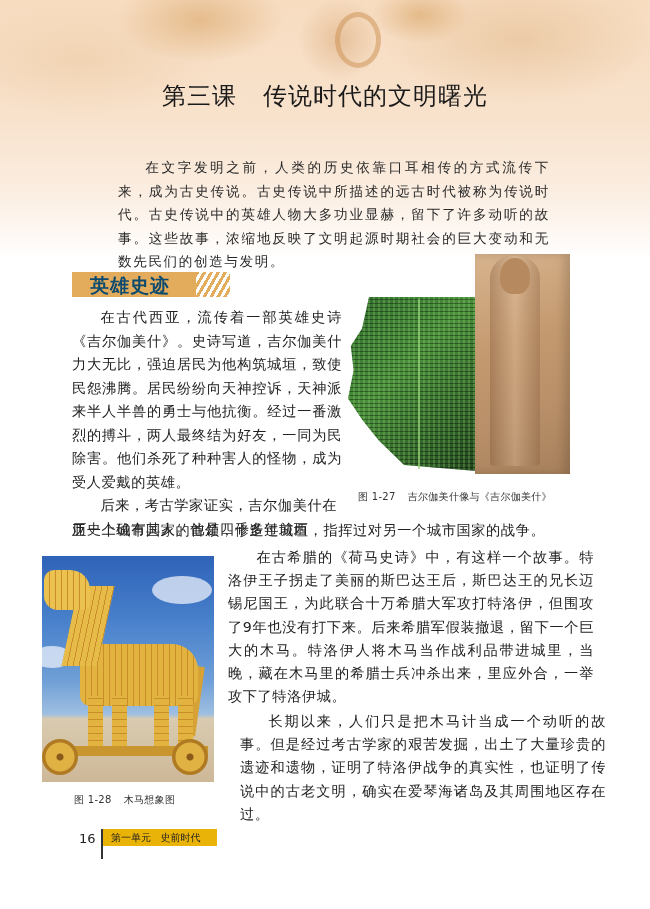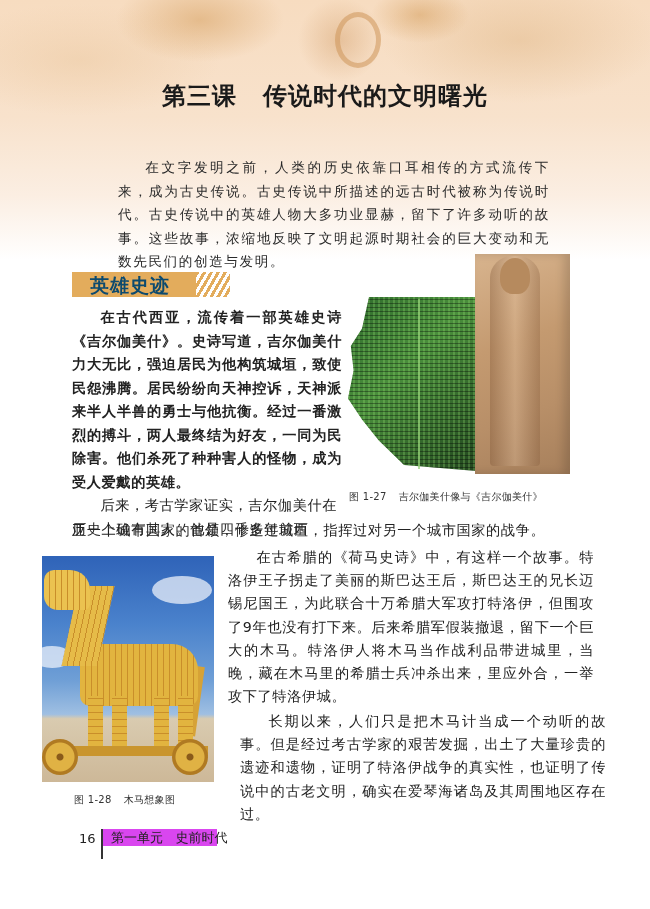--- a/index.html
+++ b/index.html
@@ -19,21 +19,21 @@
       radial-gradient(ellipse 200px 80px at 80px 60px, rgba(235,200,160,0.5), rgba(235,200,160,0) 70%),
       linear-gradient(to bottom, #f7dcc0 0%, #f8e2cc 45%, #fbeee2 75%, #ffffff 100%);
   }
   .moon-ring {
     position: absolute; left: 335px; top: 12px; width: 36px; height: 46px;
     border: 5px solid rgba(205,150,90,0.55); border-radius: 50%;
   }
   .lesson-title {
     position: absolute; left: 0; width: 650px; top: 80px; text-align: center;
     font-family: "DejaVu Sans", "Liberation Sans", sans-serif;
-    font-size: 24px; font-weight: bold; color: #1a1a1a; letter-spacing: 1px;
+    font-size: 24px; font-weight: normal; color: #1a1a1a; letter-spacing: 1px;
   }
   .lesson-title .gap { display: inline-block; width: 26px; }
   .intro {
     position: absolute; left: 118px; top: 124px; width: 432px;
     font-size: 13.6px; line-height: 23.5px; color: #2a2a2a; letter-spacing: 1.6px;
     text-indent: 2em; text-align: justify; margin-top: 32px;
   }
   .section-banner {
     position: absolute; left: 72px; top: 272px; width: 128px; height: 25px;
     background: #e3ac5c;
@@ -44,21 +44,21 @@
   }
   .section-title {
     position: absolute; left: 90px; top: 273px;
     font-family: Liberation Serif, serif;
     font-size: 19px; font-weight: bold; color: #0c4a6e; letter-spacing: 1px;
   }
   .body-text {
     font-family: "DejaVu Sans", "Liberation Sans", sans-serif;
     font-size: 14.2px; color: #222; letter-spacing: 0.6px;
   }
-  .p1 { position: absolute; left: 72px; top: 306px; width: 270px; line-height: 23.5px; text-indent: 2em; text-align: justify; font-weight: bold; }
+  .p1 { position: absolute; left: 72px; top: 306px; width: 270px; line-height: 23.5px; text-indent: 2em; text-align: justify; }
   .p2 { position: absolute; left: 72px; top: 494px; width: 270px; line-height: 23.5px; text-indent: 2em; }
   .p2-cont { position: absolute; left: 72px; top: 519px; width: 520px; line-height: 23.5px; }
   .p3 { position: absolute; left: 228px; top: 546px; width: 366px; line-height: 23.2px; text-indent: 2em; text-align: justify; }
   .p4 { position: absolute; left: 240px; top: 710px; width: 366px; line-height: 23.2px; text-indent: 2em; text-align: justify; }
 
   .fig-gilgamesh { position: absolute; left: 340px; top: 252px; width: 240px; height: 225px; }
   .tablet {
     position: absolute; left: 8px; top: 45px; width: 140px; height: 175px;
     background:
       repeating-linear-gradient(0deg, rgba(0,0,0,0.35) 0 1px, rgba(0,0,0,0) 1px 4px),
@@ -78,43 +78,43 @@
     border-radius: 22px 22px 4px 4px;
   }
   .relief-head {
     position: absolute; left: 160px; top: 6px; width: 30px; height: 36px;
     background: #b68a5e; border-radius: 50% 50% 40% 40%;
   }
   .caption {
     font-family: "DejaVu Sans", "Liberation Sans", sans-serif;
     font-size: 10px; color: #333; letter-spacing: 0.3px;
   }
-  .cap-27 { position: absolute; left: 349px; top: 490px; text-align: right; }
+  .cap-27 { position: absolute; left: 358px; top: 490px; text-align: right; }
   .cap-28 { position: absolute; left: 74px; top: 793px; }
   .cap-num { margin-right: 12px; }
 
   .fig-horse {
     position: absolute; left: 42px; top: 556px; width: 172px; height: 226px; overflow: hidden;
     background: linear-gradient(180deg, #2f63b8 0%, #4a82cc 30%, #6f9fd6 55%, #9fbfe2 70%, #d9cbb0 72%, #cdb898 100%);
   }
   .cloud { position: absolute; background: rgba(235,240,250,0.75); border-radius: 50%; }
   .horse-body { position: absolute; left: 38px; top: 88px; width: 118px; height: 62px; background: repeating-linear-gradient(90deg, #e2b43f 0 5px, #c98e2a 5px 6px); border-radius: 18px 26px 10px 10px; }
   .horse-neck { position: absolute; left: 28px; top: 30px; width: 36px; height: 80px; background: repeating-linear-gradient(90deg, #e6bb48 0 5px, #c98e2a 5px 6px); transform: skewX(-12deg); }
   .horse-head { position: absolute; left: 2px; top: 14px; width: 46px; height: 40px; background: repeating-linear-gradient(90deg, #ebc250 0 5px, #c98e2a 5px 6px); border-radius: 10px 20px 6px 14px; }
   .horse-leg { position: absolute; width: 15px; height: 58px; top: 140px; background: repeating-linear-gradient(0deg, #e2b43f 0 6px, #c98e2a 6px 7px); }
   .horse-tail { position: absolute; left: 146px; top: 110px; width: 12px; height: 70px; background: #d6a236; transform: rotate(8deg); }
   .platform { position: absolute; left: 8px; top: 190px; width: 158px; height: 10px; background: #c9952e; }
   .wheel { position: absolute; top: 183px; width: 36px; height: 36px; border-radius: 50%; background: radial-gradient(circle, #8a5a1a 0 3px, #e0b244 4px 14px, #b07a22 15px 18px); }
 
   .footer-num { position: absolute; left: 79px; top: 831px; font-family: "DejaVu Sans", "Liberation Sans", sans-serif; font-size: 13px; font-weight: normal; color: #222; }
   .footer-bar { position: absolute; left: 101px; top: 829px; width: 2px; height: 30px; background: #333; }
   .footer-label {
     position: absolute; left: 103px; top: 829px; width: 114px; height: 17px;
-    background: #d946ef; font-family: "DejaVu Sans", "Liberation Sans", sans-serif;
-    font-size: 13px; line-height: 17px; color: #222; padding-left: 8px; box-sizing: border-box; white-space: pre;
+    background: #eab308; font-family: "DejaVu Sans", "Liberation Sans", sans-serif;
+    font-size: 10px; line-height: 17px; color: #222; padding-left: 8px; box-sizing: border-box; white-space: pre;
   }
 </style>
 </head>
 <body>
 
 <div class="header-bg"></div>
 <div class="moon-ring"></div>
 
 <div class="lesson-title">
   <span>第三课</span><span class="gap"></span><span>传说时代的文明曙光</span>

